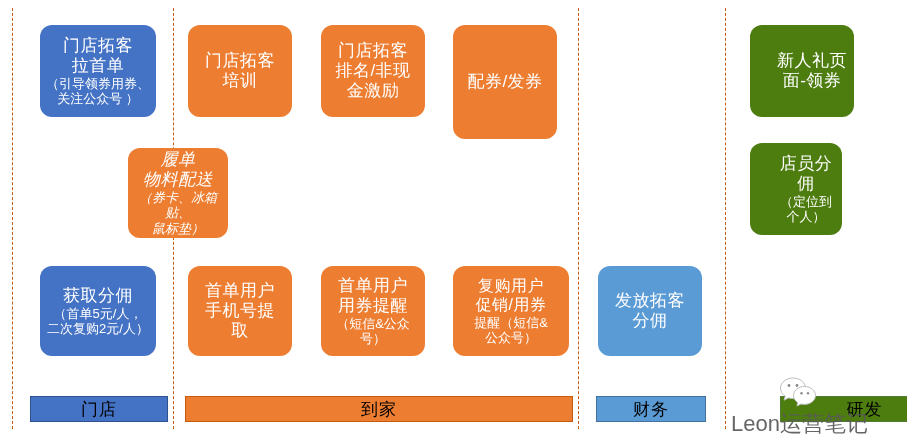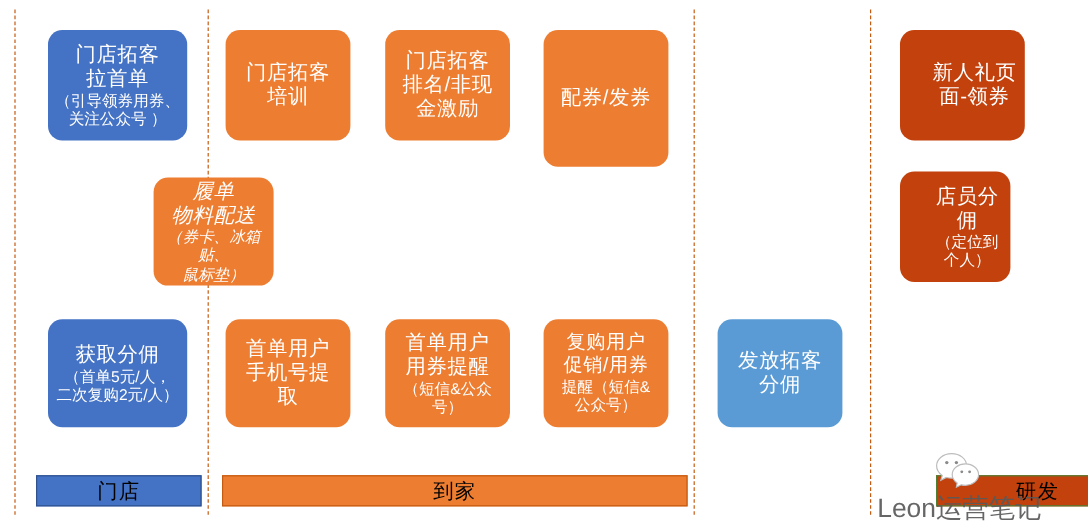--- a/index.html
+++ b/index.html
@@ -33,21 +33,21 @@
     padding:2px 4px;
     font-weight:400;
   }
   .node .t{display:block;}
   .node .main{font-size:17px;letter-spacing:0.5px;}
   .node .sub{font-size:13px;letter-spacing:0px;}
   .node .main2{font-size:16px;letter-spacing:0.5px;}
 
   .blue{background:#4472C4;}
   .orange{background:#ED7D31;}
-  .green{background:#c2410c;padding-left:24px;}
+  .green{background:#4d7c0f;padding-left:24px;}
   .lblue{background:#5B9BD5;}
 
   .bar{
     position:absolute;
     box-sizing:border-box;
     display:flex;
     align-items:center;
     justify-content:center;
     color:#000000;
     font-size:17px;
@@ -161,21 +161,21 @@
   </div>
 
   <div class="node orange" style="left:321px;top:266px;width:104px;height:90px;">
     <div>
       <span class="t main">首单用户</span>
       <span class="t main">用券提醒</span>
       <span class="t sub">（短信&amp;公众号）</span>
     </div>
   </div>
 
-  <div class="node orange" style="left:453px;top:266px;width:104px;height:90px;">
+  <div class="node orange" style="left:453px;top:266px;width:116px;height:90px;">
     <div>
       <span class="t main2">复购用户</span>
       <span class="t main2">促销/用券</span>
       <span class="t sub">提醒（短信&amp;</span>
       <span class="t sub">公众号）</span>
     </div>
   </div>
 
   <div class="node lblue" style="left:598px;top:266px;width:104px;height:90px;">
     <div>
@@ -185,20 +185,23 @@
   </div>
 
   <div class="bar blue" style="left:30px;top:396px;width:138px;">
     <span>门店</span>
   </div>
 
   <div class="bar orange" style="left:185px;top:396px;width:388px;">
     <span>到家</span>
   </div>
 
+  <div class="bar lblue" style="left:596px;top:396px;width:110px;">
+    <span>财务</span>
+  </div>
 
   <div class="bar green" style="left:740px;top:396px;width:145px;margin-left:40px;">
     <span>研发</span>
   </div>
 
   <div id="watermark">
     <span class="wechat-logo">
       <svg width="38" height="34" viewBox="0 0 38 34">
         <path d="M14 3C7 3 1.5 7.6 1.5 13.2c0 3.2 1.8 6.1 4.7 8L5 25.2l4.6-2.3c1.4.4 2.9.6 4.4.6 7 0 12.5-4.6 12.5-10.3S21 3 14 3z" fill="#ffffff" stroke="#bdbdbd" stroke-width="1"></path>
         <circle cx="10" cy="10.5" r="1.4" fill="#8a8a8a"></circle>

